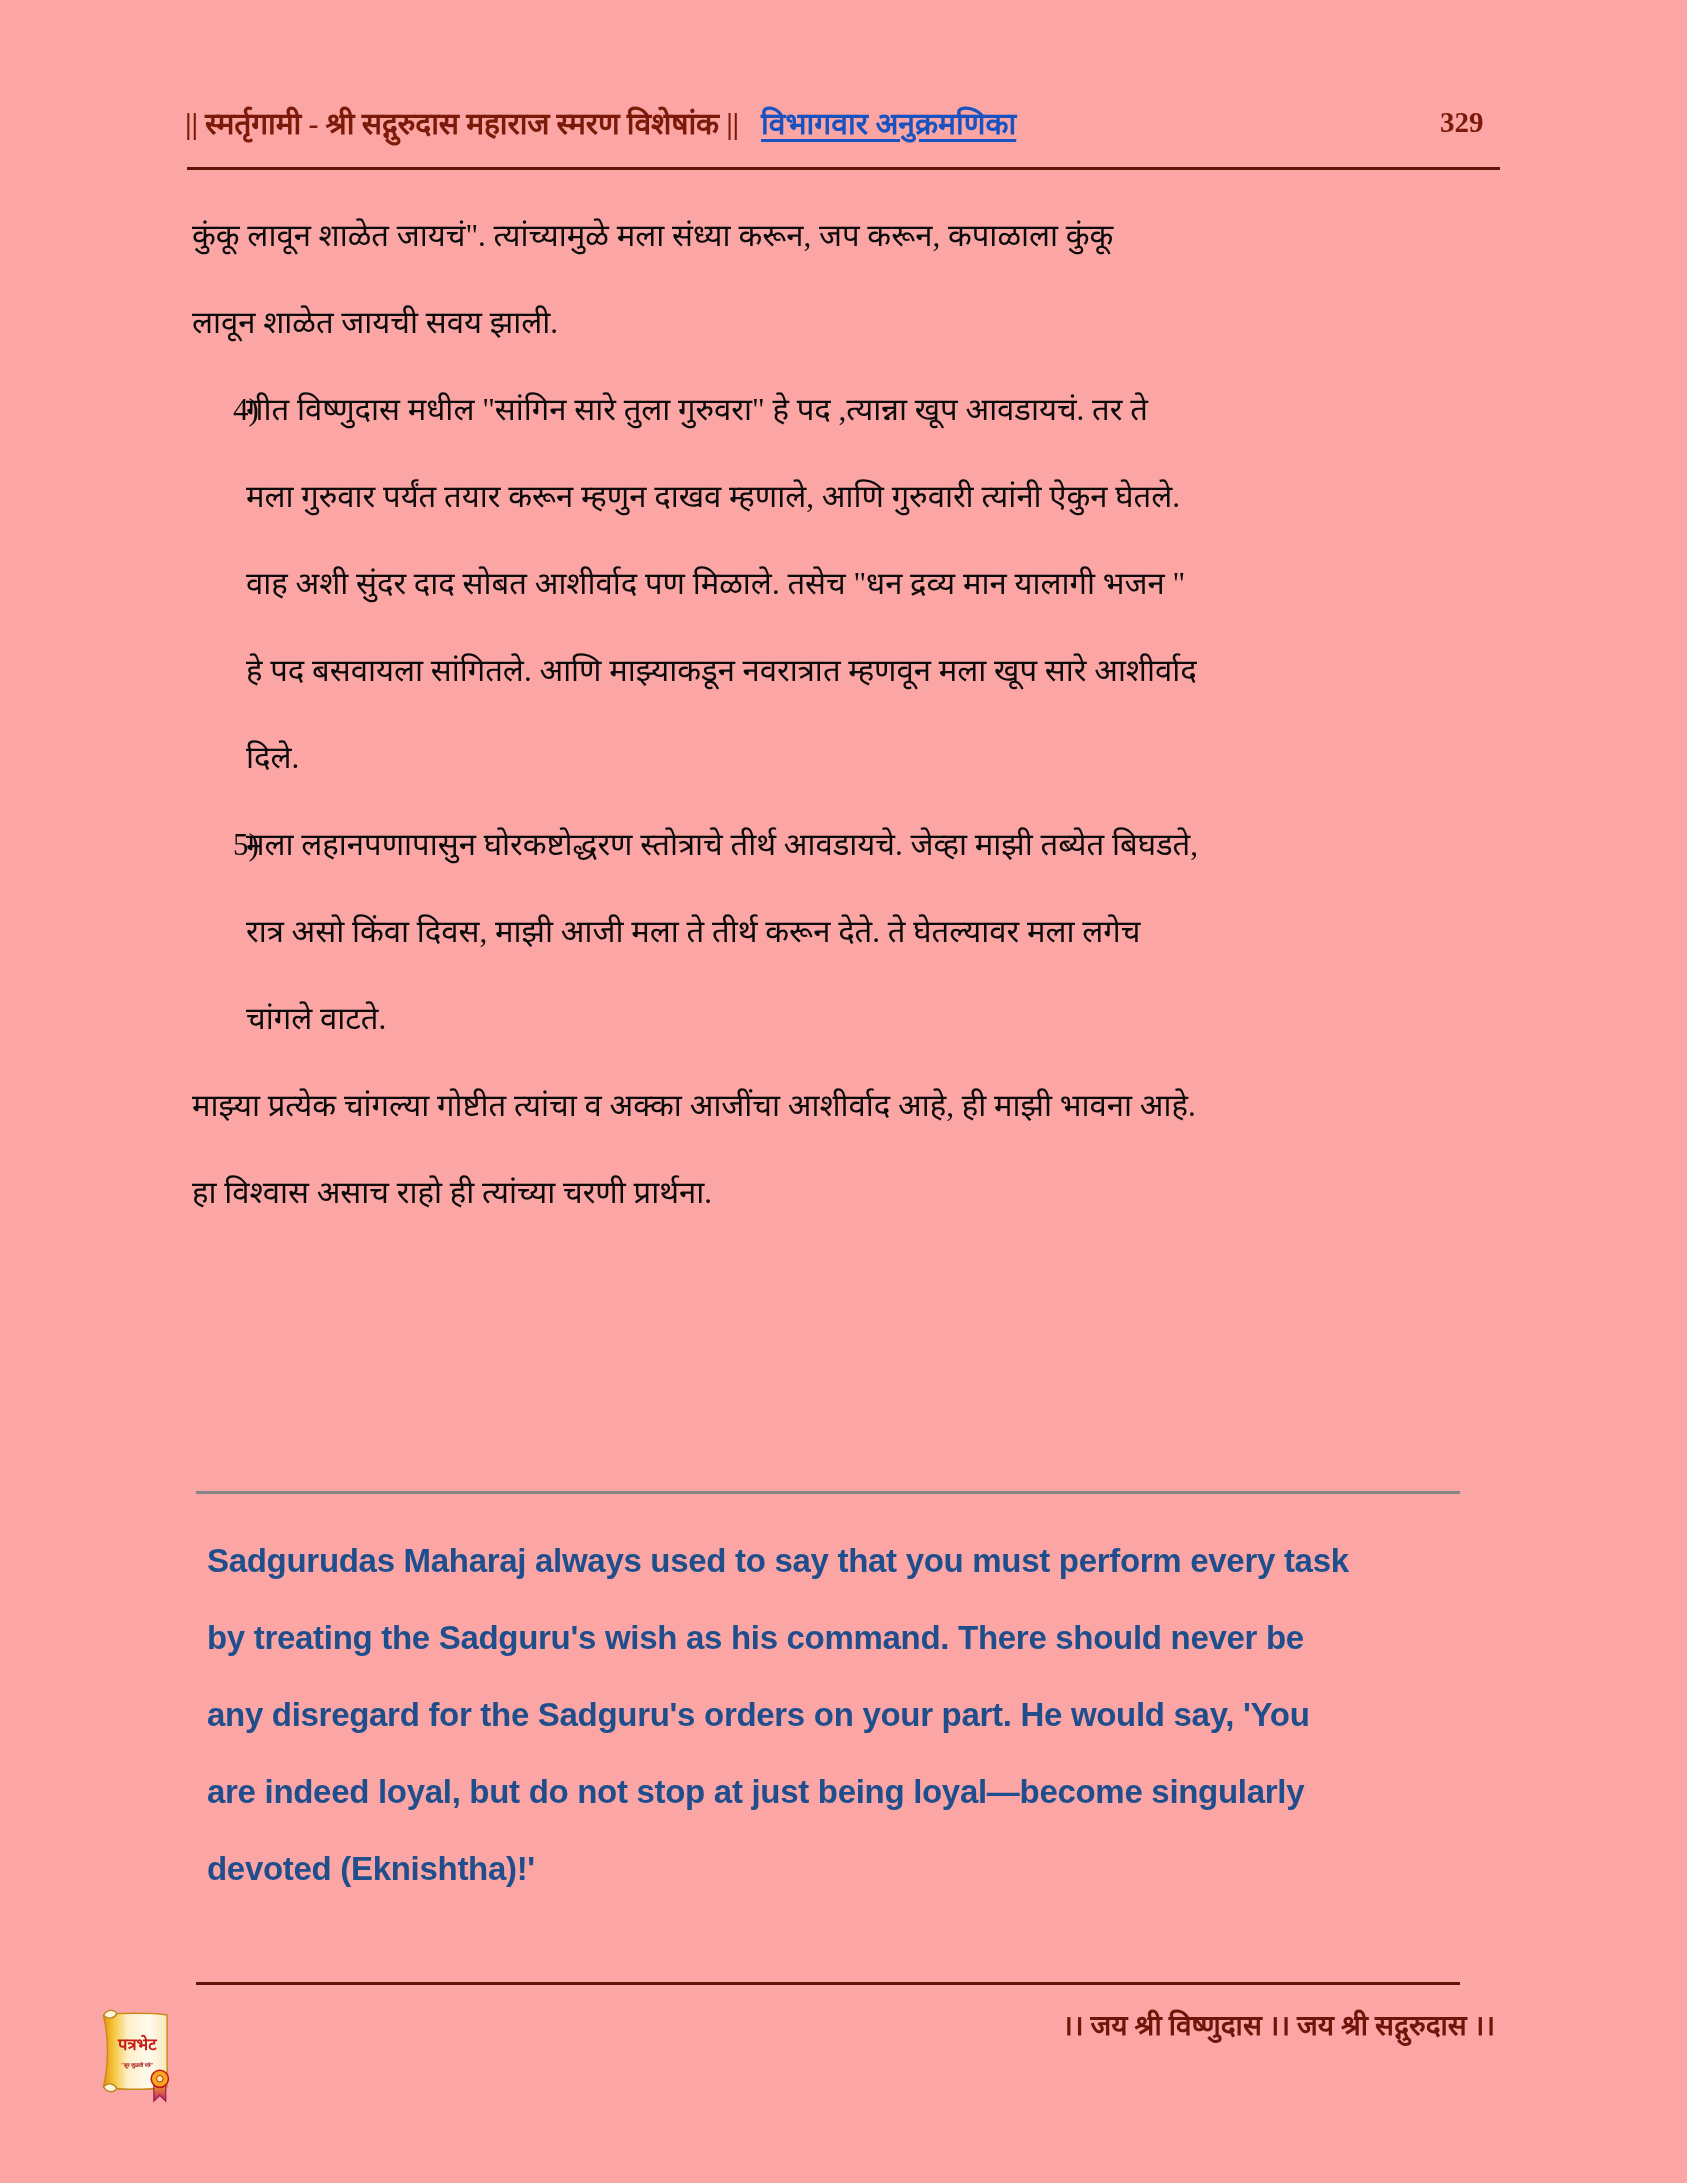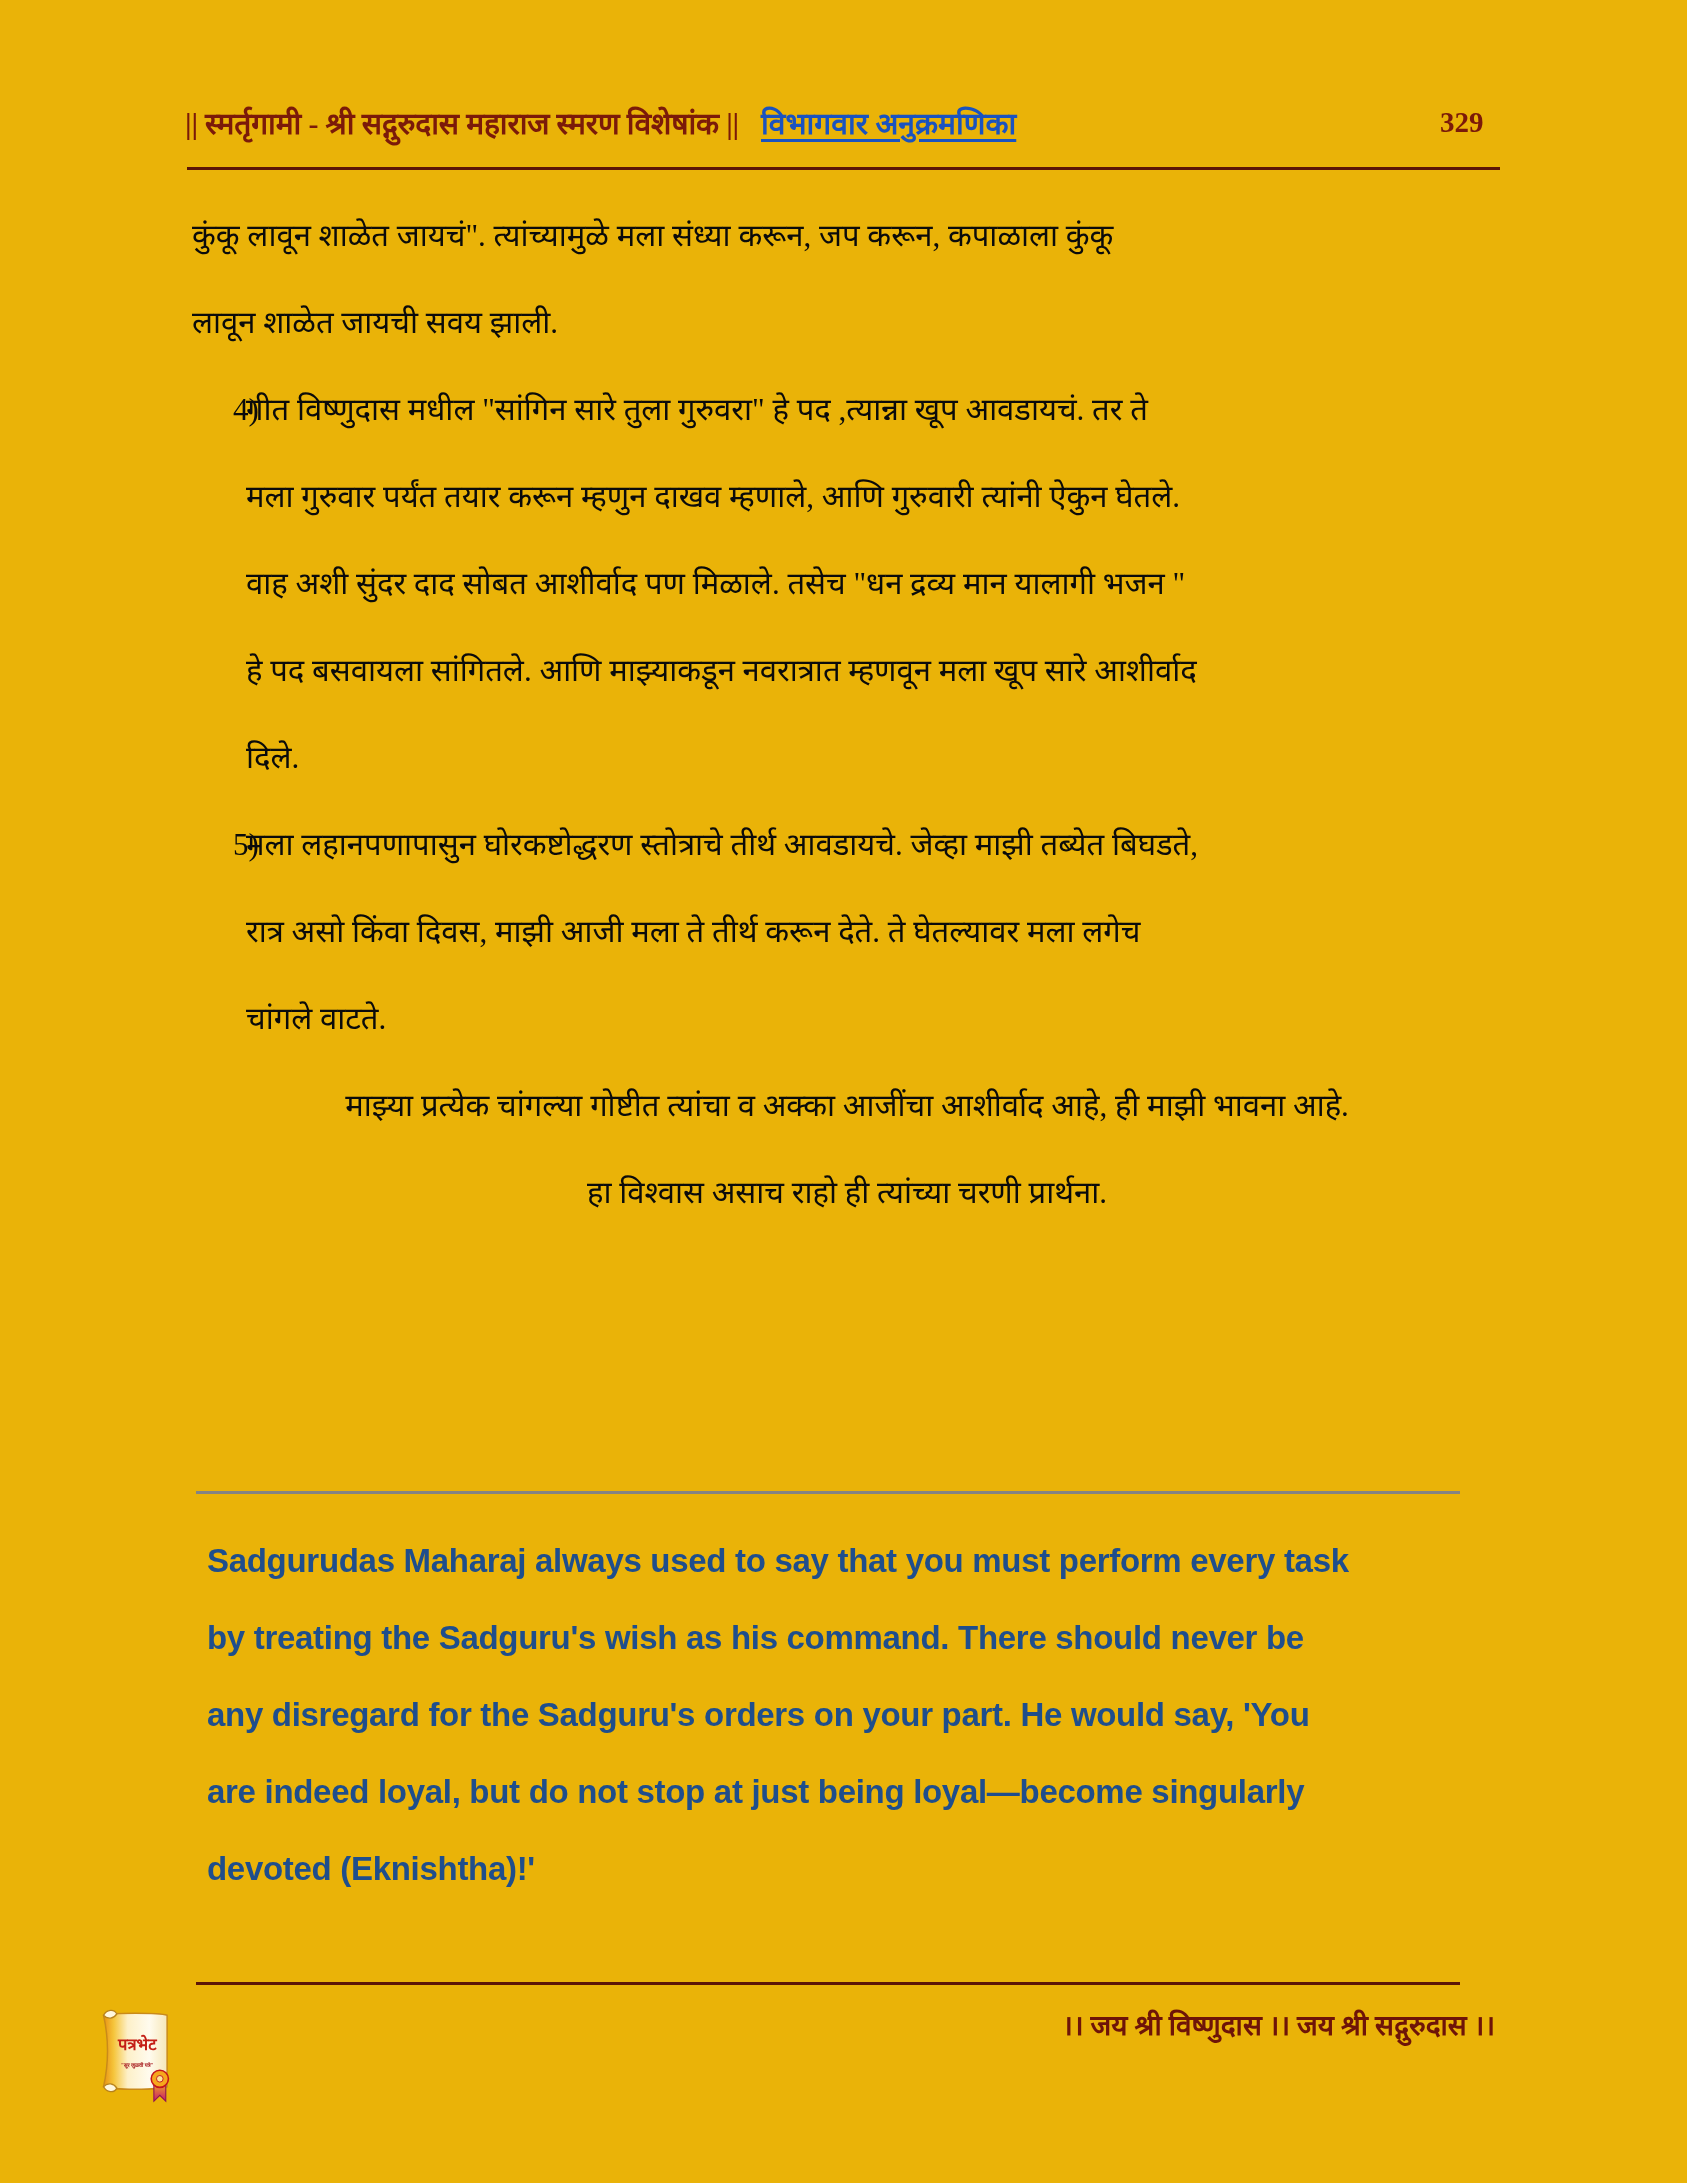--- a/index.html
+++ b/index.html
@@ -11,21 +11,21 @@
     width: 1687px;
     height: 2183px;
     position: relative;
     font-family: "Liberation Serif", "DejaVu Serif", serif;
     overflow: hidden;
   }
 
   .page {
     position: absolute;
     inset: 0;
-    background: #eab308;
+    background: #fca5a5;
   }
 
   
   .header {
     position: absolute;
     left: 185px;
     top: 86px;
     width: 1317px;
     height: 73px;
     display: flex;
@@ -110,21 +110,20 @@
   }
   .list-body {
     flex: 1 1 auto;
     color: #0b0b0b;
     font-size: 31px;
     line-height: 87px;
   }
 
   .closing {
     margin-top: 0px;
-    text-align: center;
   }
 
   .mantras {
     margin-top: 14.6px;
     text-align: center;
   }
   .mantra-line {
     color: #0b0b0b;
     font-size: 31px;
     line-height: 79px;

